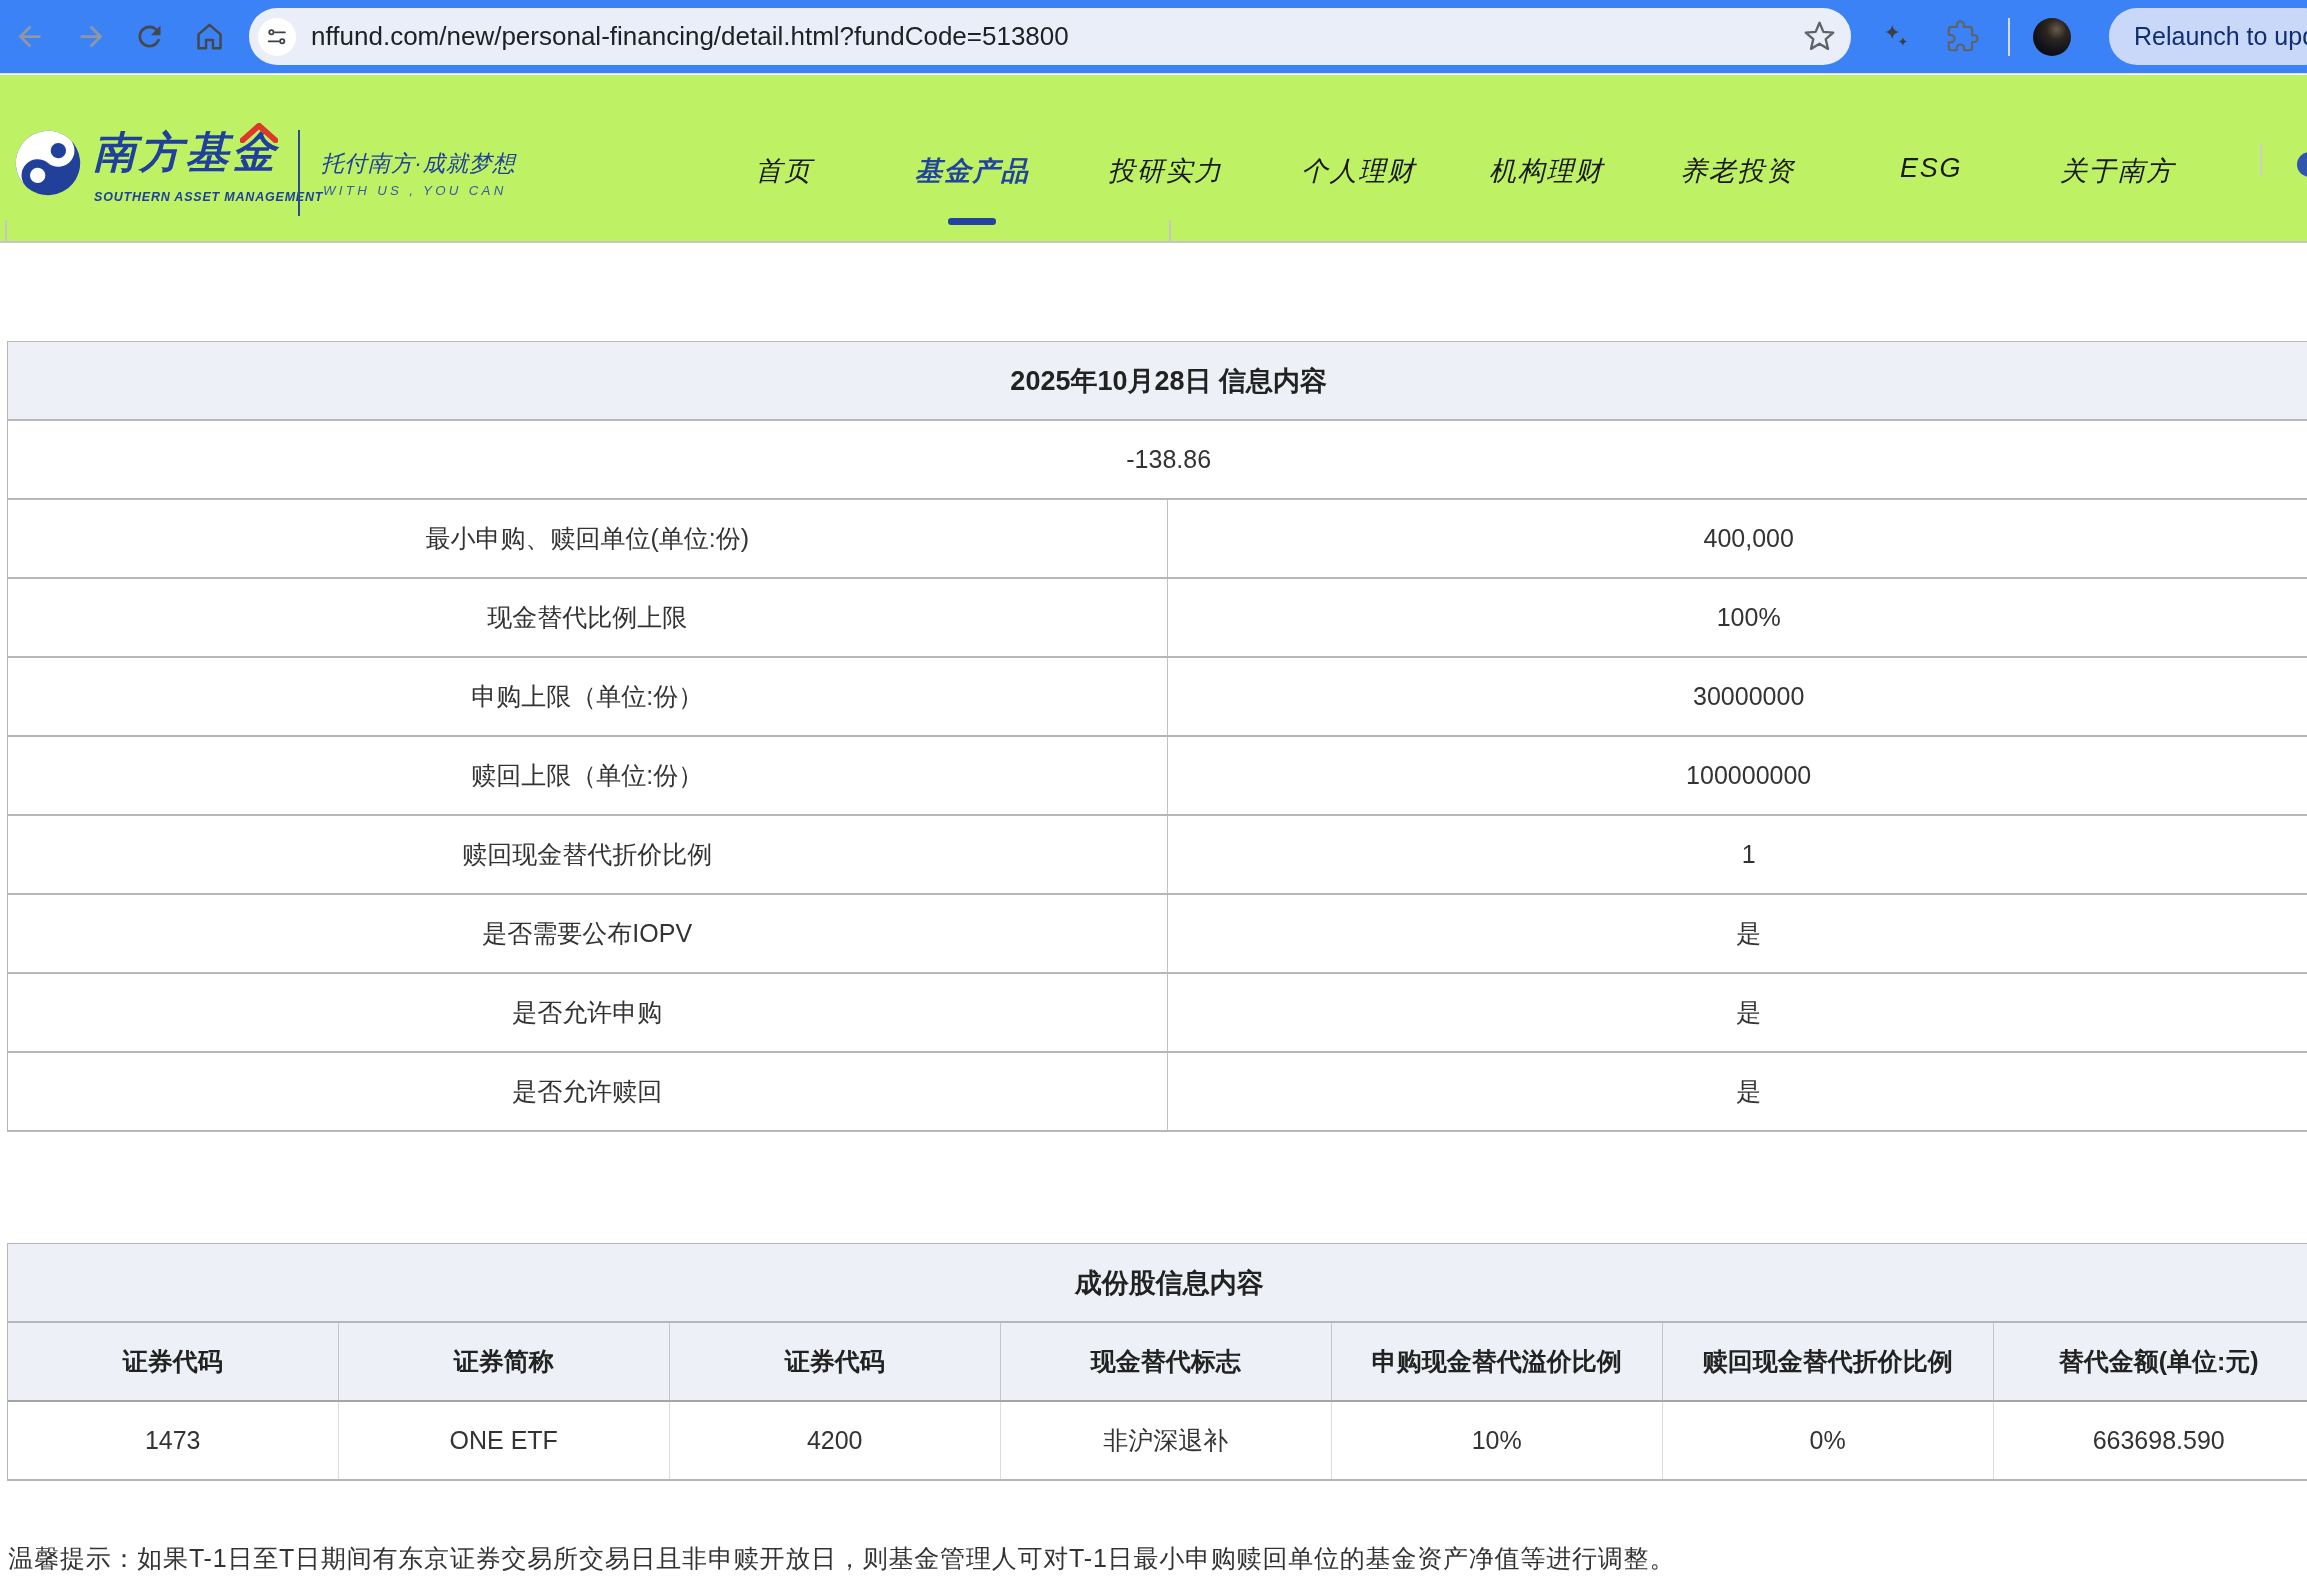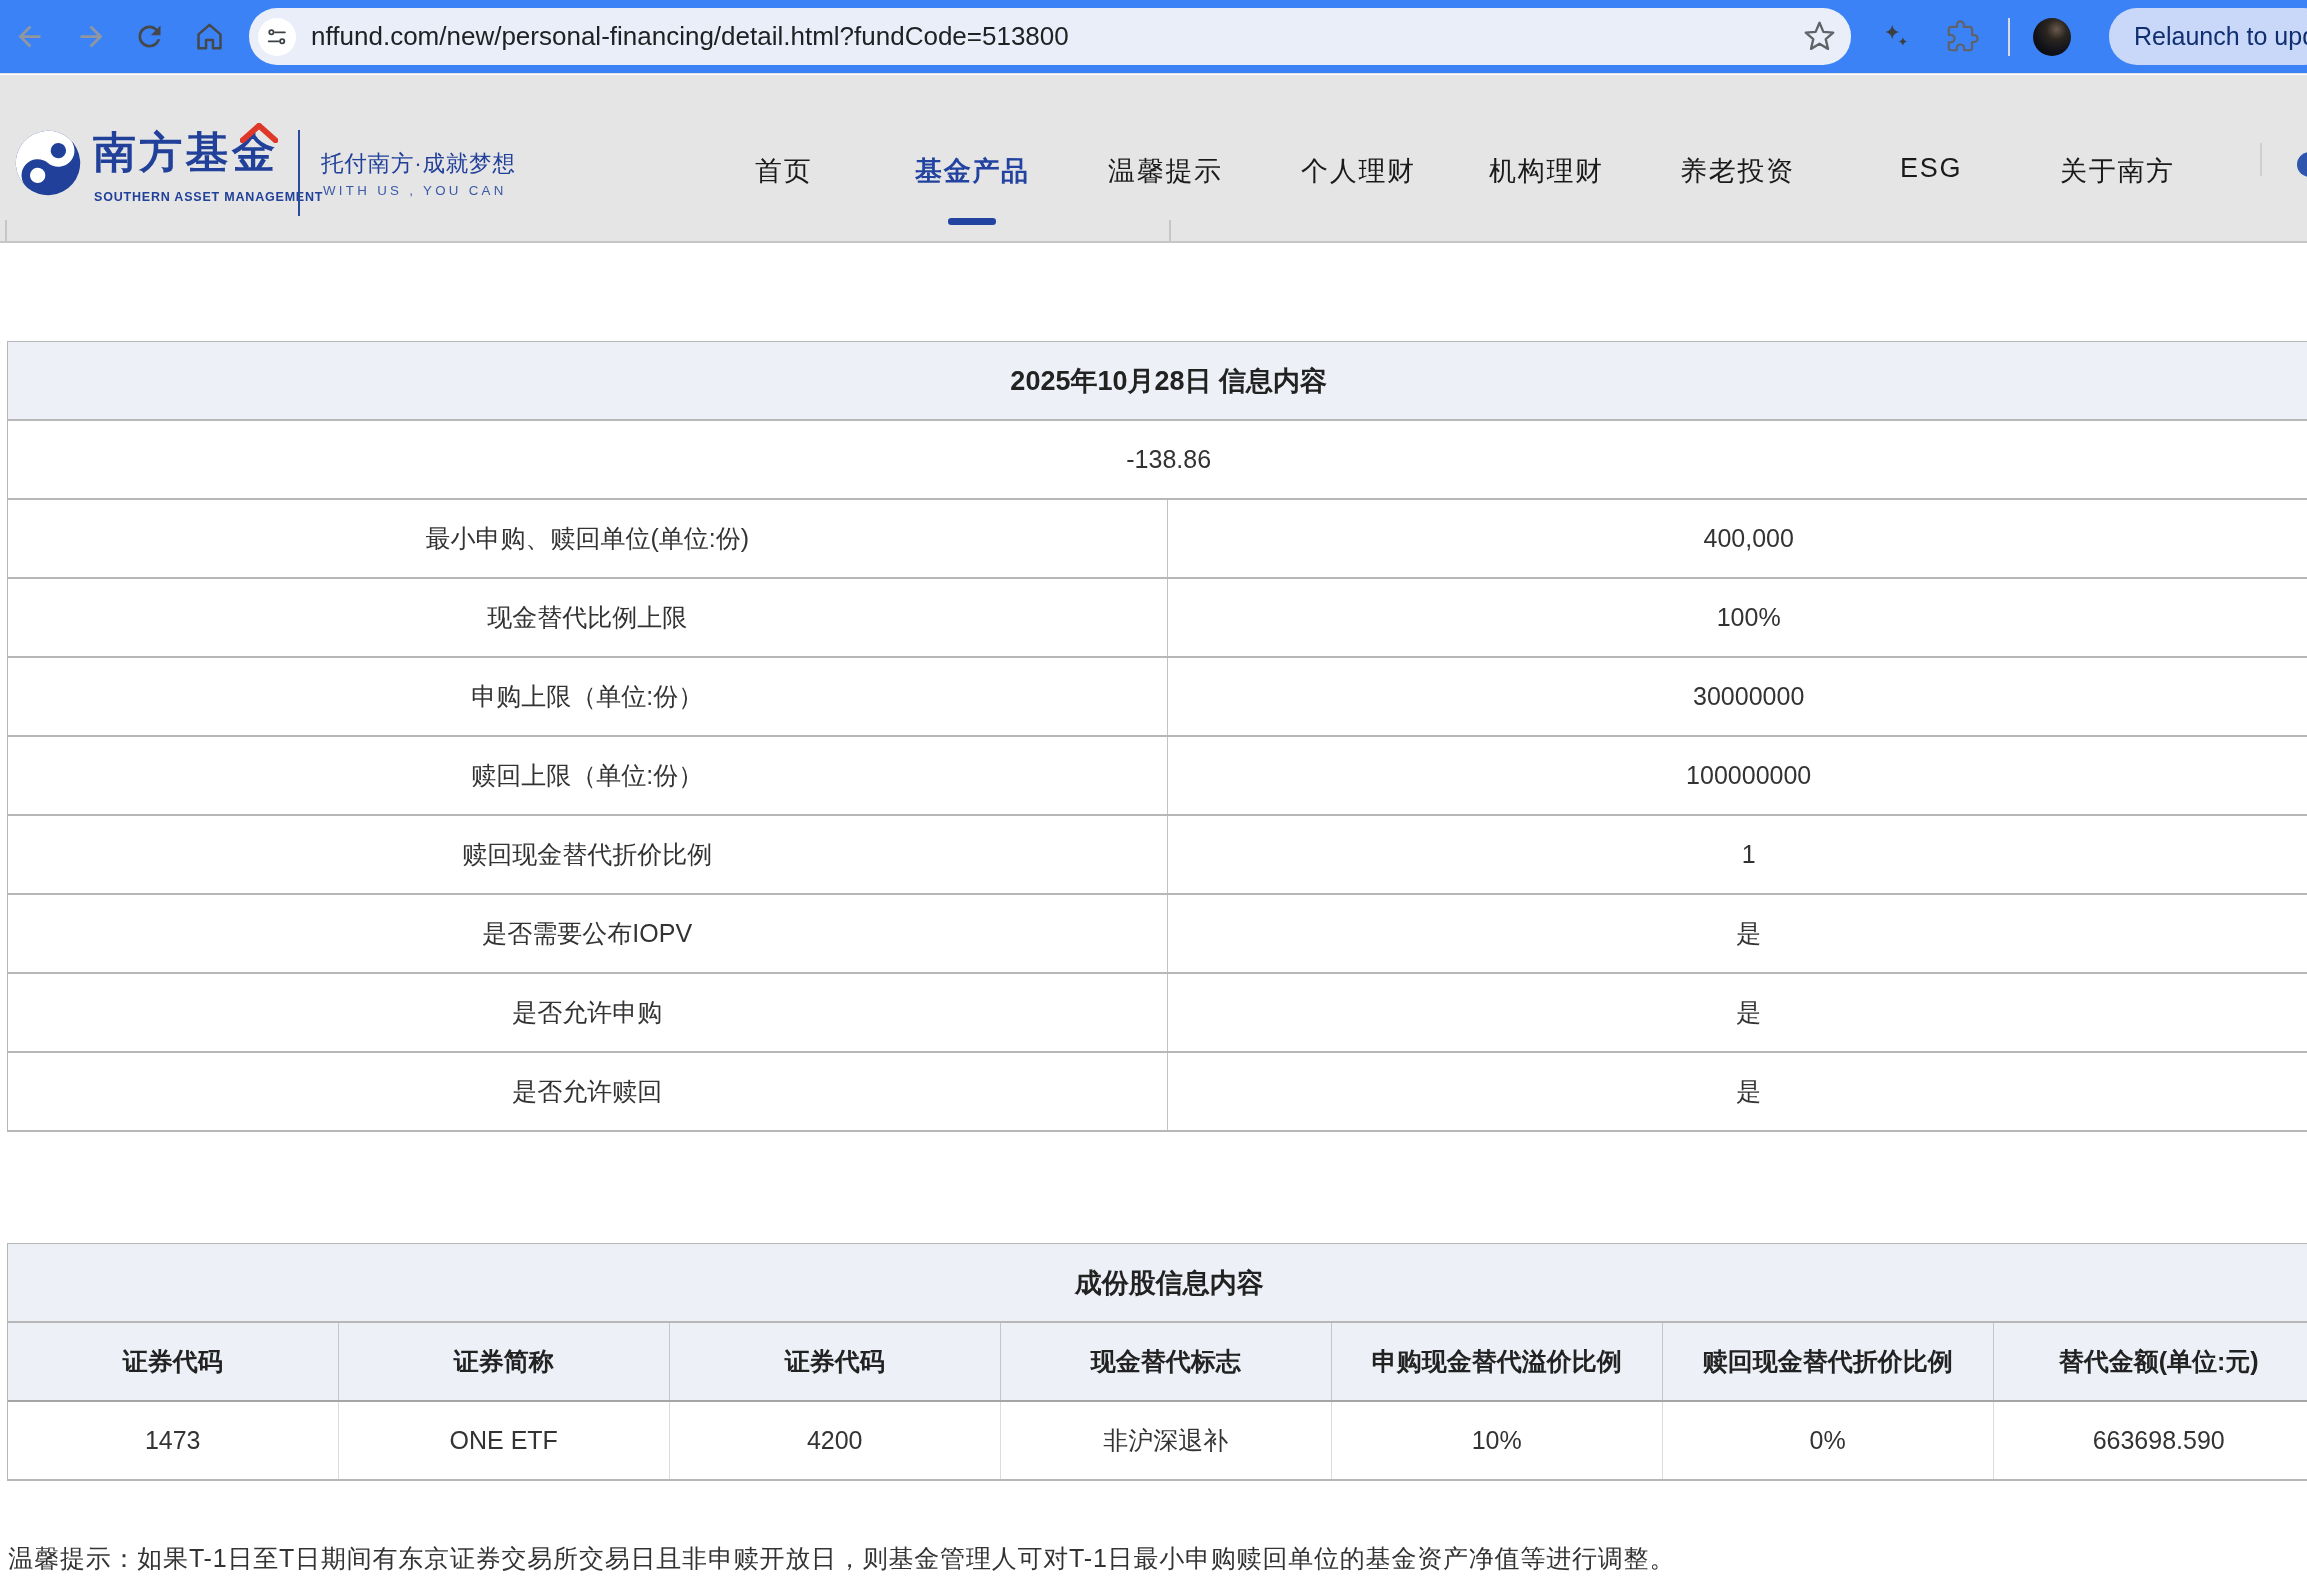--- a/index.html
+++ b/index.html
@@ -13,21 +13,21 @@
   .tb-icon svg{width:33px;height:33px;display:block;}
   .omnibox{position:absolute;left:249px;top:8.3px;width:1602px;height:57px;border-radius:28px;background:#e9eef9;display:flex;align-items:center;}
   .site-info{width:38px;height:38px;border-radius:50%;background:#fff;margin-left:9.1px;display:flex;align-items:center;justify-content:center;}
   .url-text{margin-left:15px;font-size:26px;color:#202124;white-space:nowrap;}
   .tb-sep{position:absolute;left:2008px;top:18.3px;width:1.7px;height:38px;background:#d6d9de;}
   .avatar{position:absolute;left:2033px;top:17.5px;width:38px;height:38px;border-radius:50%;
     background:radial-gradient(circle at 62% 30%,#6b5a4e 0%,#2c2620 28%,#12131a 60%,#05060a 100%);}
   .relaunch{position:absolute;left:2109px;top:8.3px;width:223px;height:57px;border-radius:28px;background:#c9d8f8;
     color:#0f2f70;font-size:25px;display:flex;align-items:center;padding-left:25px;box-sizing:border-box;white-space:nowrap;cursor:pointer;}
   
-  .site-header{position:absolute;left:0;top:75px;width:2307px;height:168px;background:#e5e5e5;}
+  .site-header{position:absolute;left:0;top:75px;width:2307px;height:168px;background:#bef264;font-style:italic;}
   .logo-swirl{position:absolute;left:13.3px;top:53px;width:70px;height:70px;}
   .logo-cn{position:absolute;left:93px;top:52px;font-size:43px;font-weight:700;color:#21409a;letter-spacing:3.3px;line-height:50px;white-space:nowrap;}
   .logo-roof{position:absolute;left:240px;top:48px;}
   .logo-en{position:absolute;left:94px;top:115px;font-size:12.5px;font-weight:700;color:#21409a;letter-spacing:0.8px;white-space:nowrap;}
   .logo-div{position:absolute;left:298px;top:55px;width:1.7px;height:86px;background:#2b4a9e;}
   .slogan-cn{position:absolute;left:321px;top:73px;font-size:22.5px;color:#21409a;letter-spacing:0.8px;white-space:nowrap;}
   .slogan-en{position:absolute;left:323px;top:108px;font-size:13.3px;color:#3a5aa8;letter-spacing:3.3px;white-space:nowrap;}
   .nav-item{position:absolute;top:78px;font-size:27px;color:#1a1a1a;letter-spacing:1.7px;cursor:pointer;white-space:nowrap;}
   .nav-item.active{color:#2343a0;font-weight:700;}
   .nav-item.active::after{content:"";position:absolute;left:50%;transform:translateX(-50%);top:65px;width:48px;height:6.7px;border-radius:3.3px;background:#2343a0;}
@@ -123,21 +123,21 @@
     </svg>
     <div class="logo-en">SOUTHERN ASSET MANAGEMENT</div>
     <div class="logo-div"></div>
     <div class="slogan-cn">托付南方·成就梦想</div>
     <div class="slogan-en">WITH US , YOU CAN</div>
   </a>
 
   <nav>
     <span class="nav-item" style="left:755px">首页</span>
     <span class="nav-item active" style="left:915px">基金产品</span>
-    <span class="nav-item" style="left:1108px">温馨提示</span>
+    <span class="nav-item" style="left:1108px">投研实力</span>
     <span class="nav-item" style="left:1301px">个人理财</span>
     <span class="nav-item" style="left:1489px">机构理财</span>
     <span class="nav-item" style="left:1680px">养老投资</span>
     <span class="nav-item" style="left:1900px">ESG</span>
     <span class="nav-item" style="left:2060px">关于南方</span>
   </nav>
   <div class="nav-sep"></div>
   <div class="nav-search-sliver"></div>
 
   <div class="header-rule"></div>

